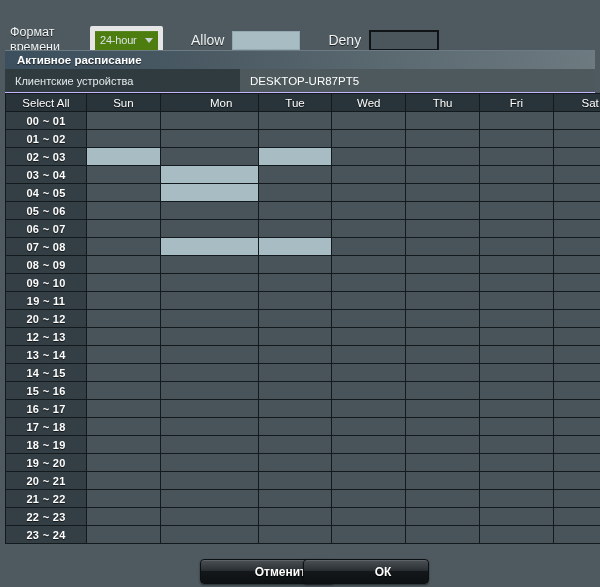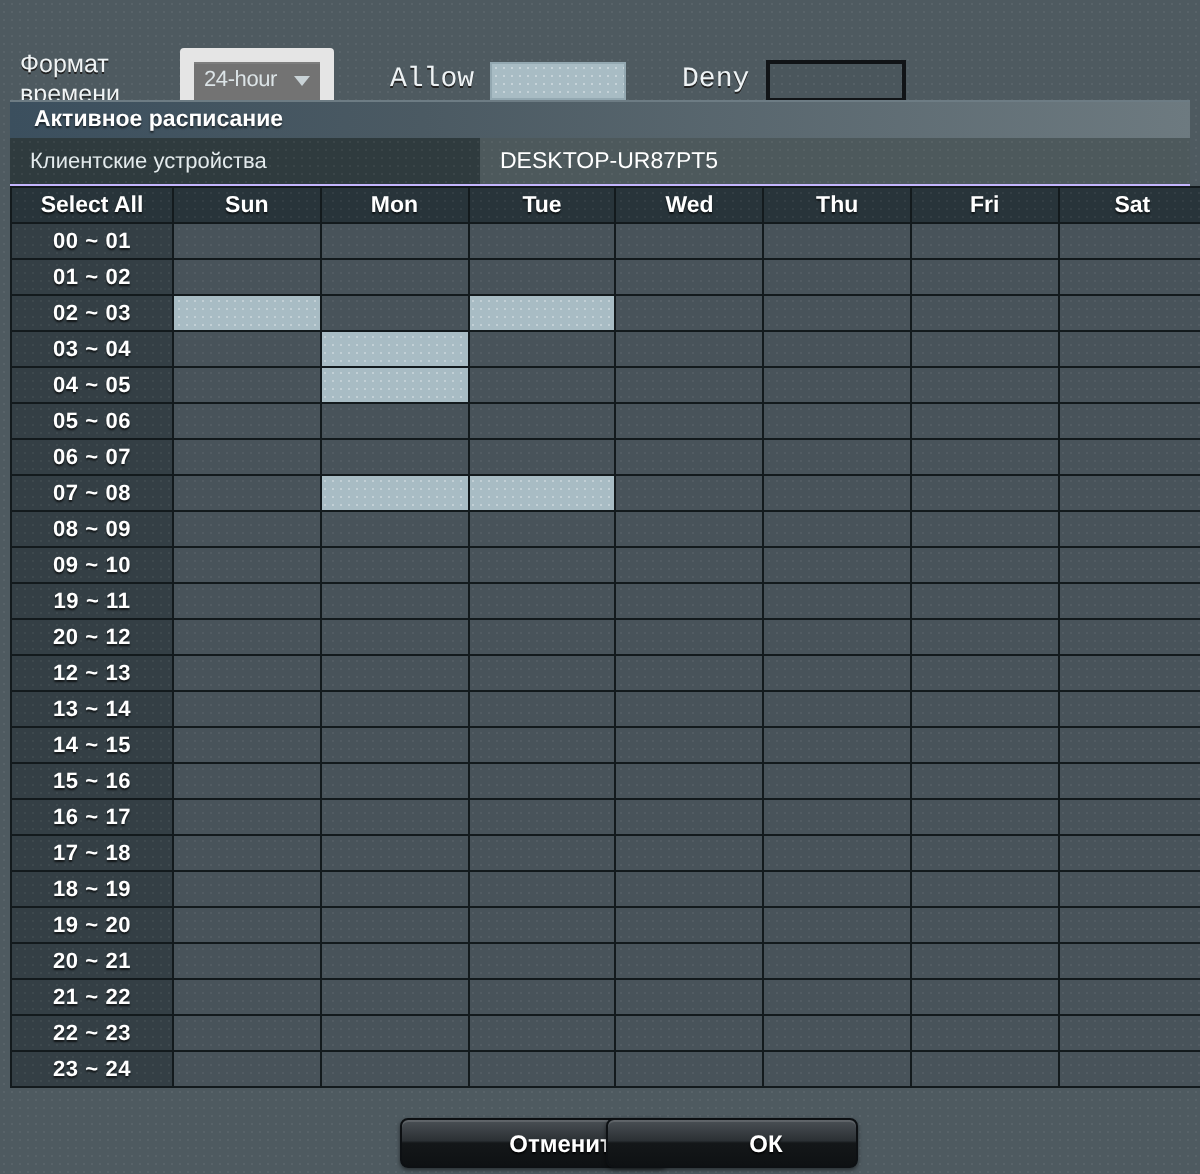--- a/index.html
+++ b/index.html
@@ -20,36 +20,36 @@
     display:flex;align-items:center;
   }
   .fmt-label{
     width:72px;margin-left:10px;
     font-size:12.5px;line-height:15px;color:#f0f4f5;
     text-shadow:0 1px 0 #222;
   }
   .select-wrap{
     position:relative;margin-left:8px;
     width:63px;height:19px;
-    background:#737373;
-    border:7px solid #e5e5e5;
+    background:#4d7c0f;
+    border:5px solid #e5e5e5;
     border-radius:2px;
     display:flex;align-items:center;
     box-shadow:inset 0 1px 0 rgba(255,255,255,.08);
   }
   .select-wrap .sel-txt{
     font-size:11px;color:#dce4e7;padding-left:5px;letter-spacing:-.2px;
   }
   .caret{
     position:absolute;right:5px;top:50%;margin-top:-2px;
     width:0;height:0;border-left:4px solid transparent;border-right:4px solid transparent;
     border-top:5px solid #c9d3d7;
   }
   .legend{display:flex;align-items:center;margin-left:28px;}
-  .legend .lg-label{font-size:14px;color:#eef3f5;text-shadow:0 1px 0 #222;font-family:Liberation Mono, monospace;}
+  .legend .lg-label{font-size:14px;color:#eef3f5;text-shadow:0 1px 0 #222;}
   .swatch-allow{
     width:66px;height:17px;margin-left:8px;
     background:#a8bcc4;
     background-image:radial-gradient(circle, rgba(255,255,255,.35) .6px, transparent .7px);
     background-size:4px 4px;
     border:1px solid #93a8b1;
   }
   .swatch-deny{
     width:66px;height:17px;margin-left:8px;
     background:#4a565c;
@@ -94,21 +94,21 @@
   .sched{
     position:absolute;left:5px;top:93px;width:590px;
     border-collapse:collapse;table-layout:fixed;
   }
   .sched th, .sched td{padding:0;margin:0;}
   .sched thead th{
     height:17px;
     background:#28343a;
     background-image:radial-gradient(circle, rgba(255,255,255,.05) .6px, transparent .7px);
     background-size:4px 4px;
-    color:#ffffff;font-size:11.5px;font-weight:bold;
+    color:#ffffff;font-size:11.5px;font-weight:normal;
     text-align:center;
     border:1px solid #131a1d;
     text-shadow:0 1px 1px rgba(0,0,0,.7);
   }
   .sched tbody td{
     height:17px;
     border:1px solid #131a1d;
   }
   td.hourlbl{
     background:#343f45;
@@ -185,21 +185,21 @@
     <div class="client-right">
       <span>DESKTOP-UR87PT5</span>
     </div>
   </div>
 
   <table class="sched">
     <thead>
       <tr id="head-row">
           <th style="width: 80px;">Select All</th>
           <th style="width: 72.8px;">Sun</th>
-          <th style="width: 72.8px;">Mon</th>
+          <th style="width: 72.8px; padding-left: 24px;">Mon</th>
           <th style="width: 72.8px;">Tue</th>
           <th style="width: 72.8px;">Wed</th>
           <th style="width: 72.8px;">Thu</th>
           <th style="width: 72.8px;">Fri</th>
           <th style="width: 72.8px;">Sat</th>
         </tr>
     </thead>
     <tbody id="body-rows">
         <tr>
           <td class="hourlbl">00 ~ 01</td>

